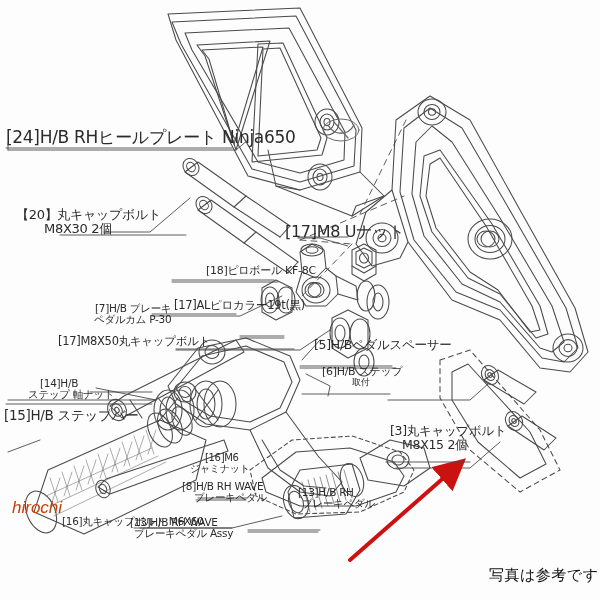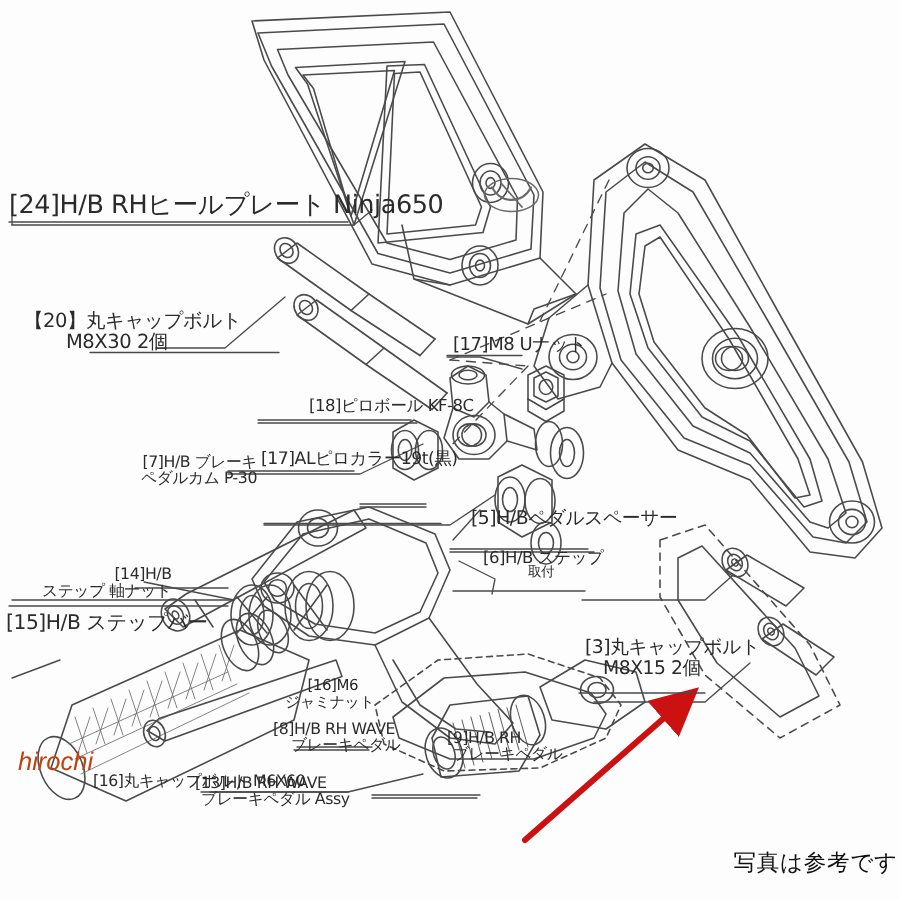--- a/index.html
+++ b/index.html
@@ -317,40 +317,43 @@
   </div>
 
   <div class="lbl" style="left:206px; top:265px; font-size:11px;">
     <span>[18]ピロボール KF-8C</span>
   </div>
 
   <div class="lbl" style="left:174px; top:299px; font-size:11.5px;">
     <span>[17]ALピロカラー19t(黒)</span>
   </div>
 
-  <div class="lbl" style="left:302px; top:223px; font-size:12px;">
+  <div class="lbl" style="left:285px; top:223px; font-size:16px;">
     <span>[17]M8 Uナット</span>
   </div>
 
   <div class="lbl" style="left:90px; top:303px; font-size:10.5px;text-align:right;">
     <span>[7]H/B ブレーキ</span>
     <span class="l2" style="margin-left:4px;">ペダルカム P-30</span>
   </div>
 
+  <div class="lbl" style="left:58px; top:335px; font-size:11.5px;">
+    <span>[17]M8X50丸キャップボルト</span>
+  </div>
 
   <div class="lbl" style="left:314px; top:338px; font-size:12.5px;">
     <span>[5]H/Bペダルスペーサー</span>
   </div>
 
   <div class="lbl" style="left:322px; top:366px; font-size:11px;">
     <span>[6]H/B ステップ</span>
     <span class="l2" style="margin-left:30px; font-size:9px;">取付</span>
   </div>
 
-  <div class="lbl" style="left:40px; top:378px; font-size:10.5px; text-align:right;">
+  <div class="lbl" style="left:40px; top:378px; font-size:10.5px; text-align:left;">
     <span>[14]H/B</span>
     <span class="l2" style="margin-left:-12px;">ステップ 軸ナット</span>
   </div>
 
   <div class="lbl" style="left:4px; top:388px; font-size:13px; opacity:0;"></div>
 
   <div class="lbl" style="left:4px; top:408px; font-size:13.5px;">
     <span>[15]H/B ステップバー</span>
   </div>
 
@@ -367,21 +370,21 @@
   <div class="lbl" style="left:390px; top:424px; font-size:12.5px;">
     <span>[3]丸キャップボルト</span>
     <span class="l2" style="margin-left:12px;">M8X15 2個</span>
   </div>
 
   <div class="lbl" style="left:62px; top:516px; font-size:10.5px;">
     <span>[16]丸キャップボルト M6X60</span>
   </div>
 
   <div class="lbl" style="left:298px; top:487px; font-size:10.5px;">
-    <span>[9]H/B RH</span>
+    <span>[13]H/B RH</span>
     <span class="l2" style="margin-left:4px;">ブレーキペダル</span>
   </div>
 
   <div class="lbl" style="left:130px; top:517px; font-size:10.5px;">
     <span>[13]H/B RH WAVE</span>
     <span class="l2" style="margin-left:4px;">ブレーキペダル Assy</span>
   </div>
 
   <div class="watermark" style="left:12px; top:498px;">hirochi</div>
 

